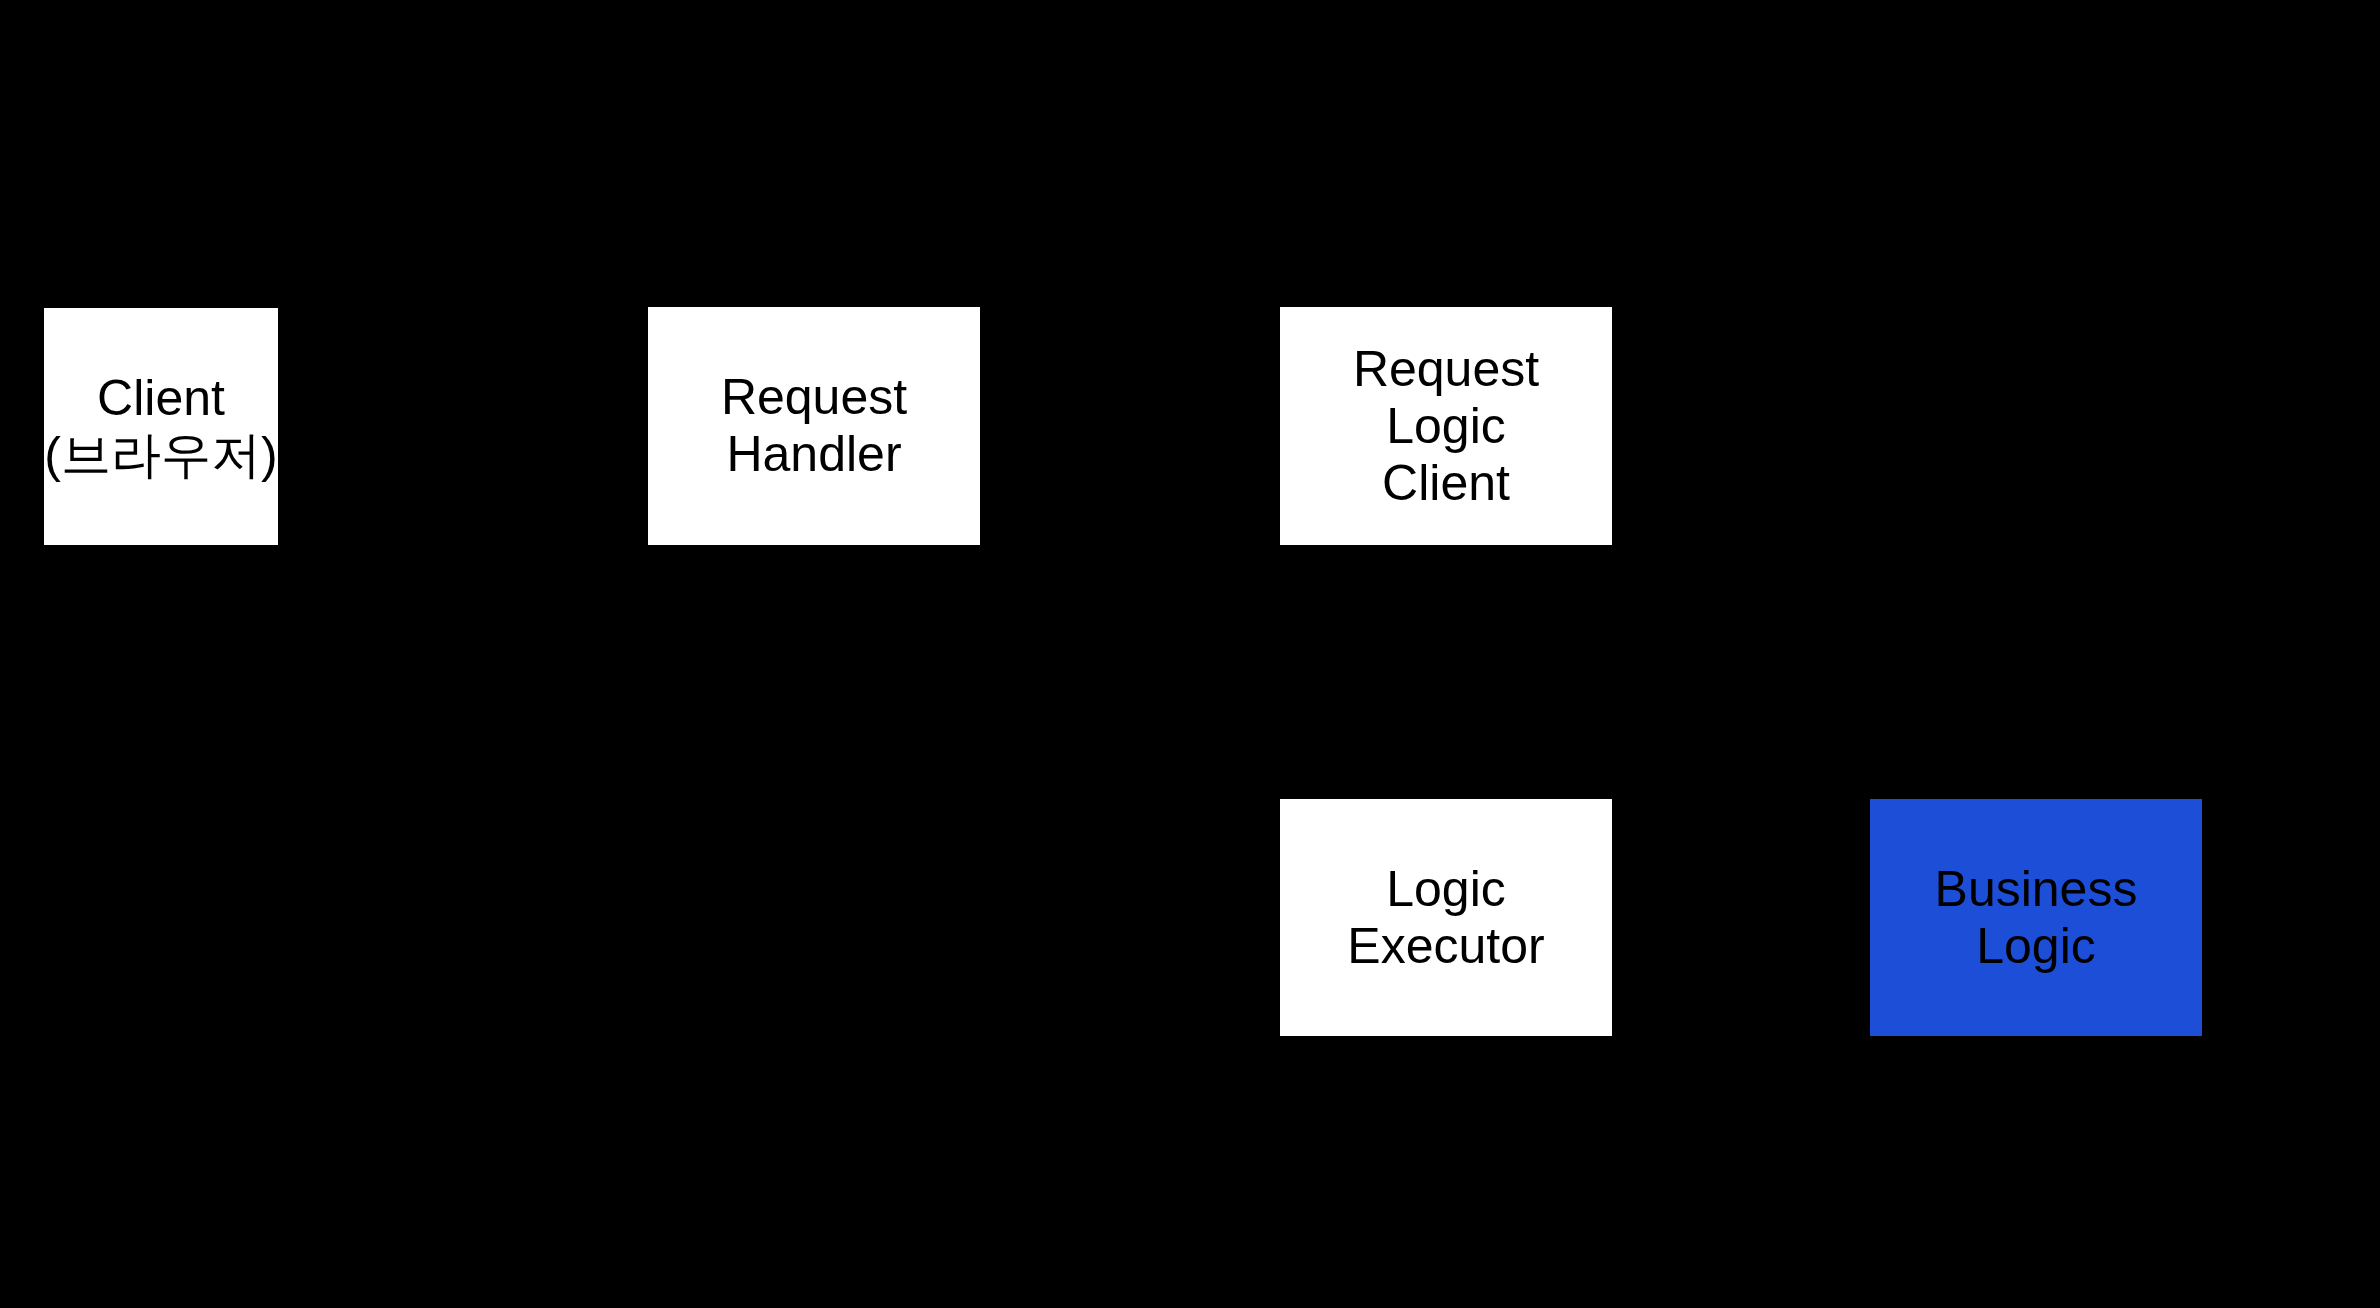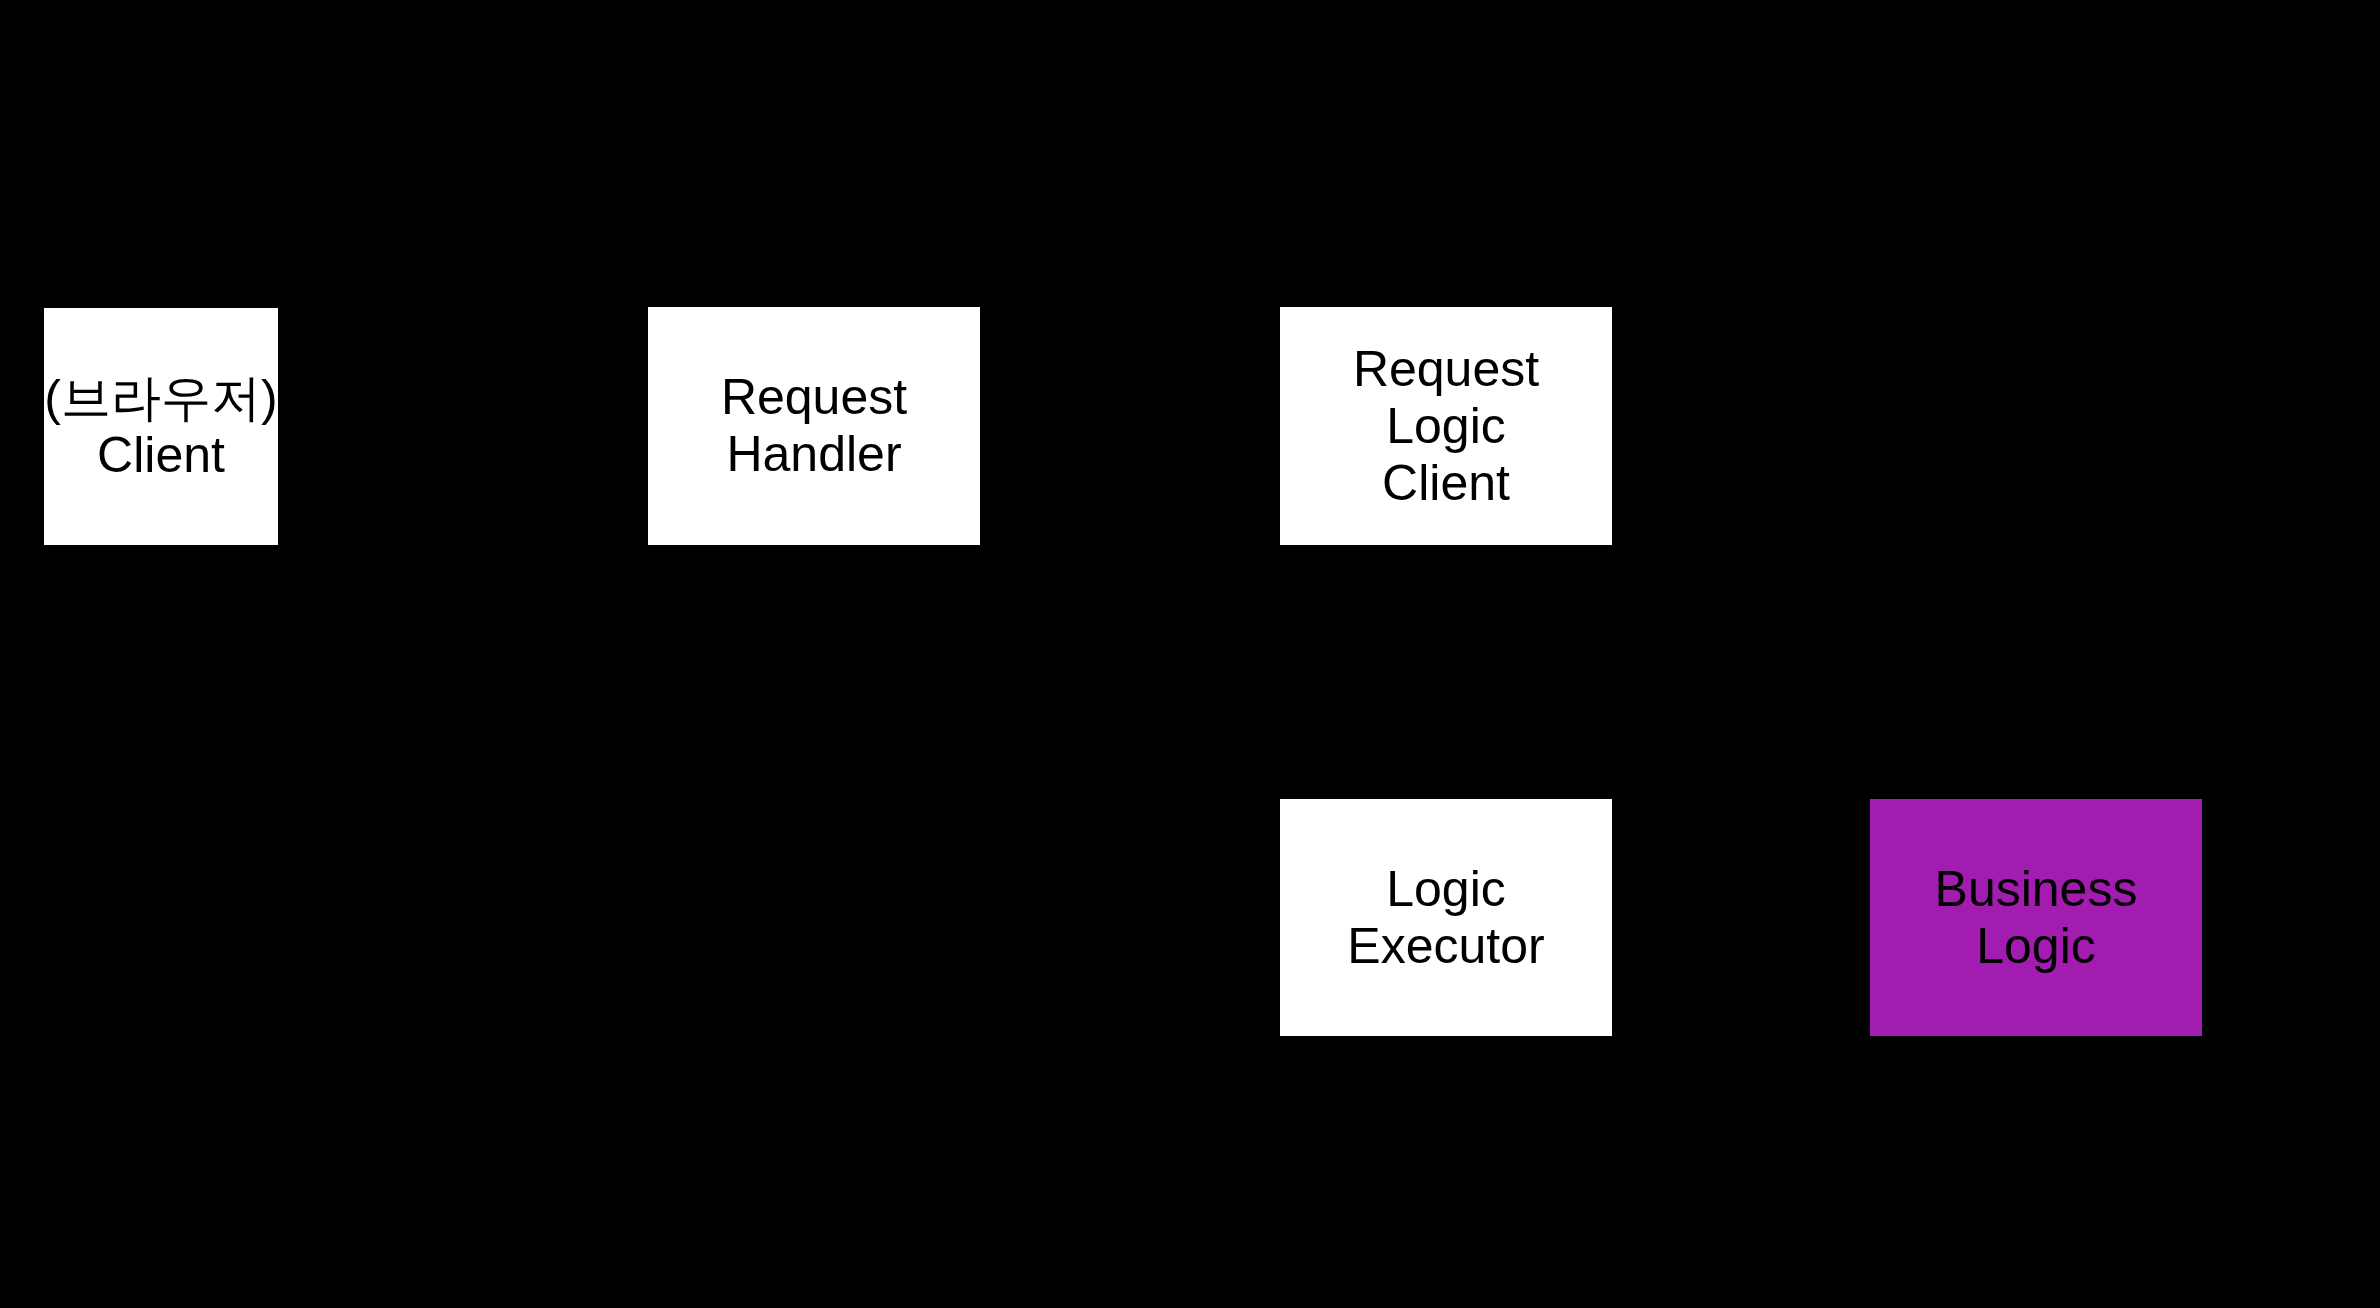--- a/index.html
+++ b/index.html
@@ -38,18 +38,18 @@
   .node .line {
     display: block;
     width: 100%;
   }
 </style>
 </head>
 <body>
 
 <div id="canvas" style="width: 2380px; height: 1308px; background: rgb(0, 0, 0);">
 
-<div class="node" style="left: 44px; top: 308px; width: 234px; height: 237px; background: rgb(255, 255, 255); color: rgb(0, 0, 0);"><span class="line">(브라우저)</span><span class="line">Client</span></div>
+<div class="node" style="left: 44px; top: 308px; width: 234px; height: 237px; background: rgb(255, 255, 255); color: rgb(0, 0, 0);"><span class="line">Client</span><span class="line">(브라우저)</span></div>
     <div class="node" style="left: 648px; top: 307px; width: 332px; height: 238px; background: rgb(255, 255, 255); color: rgb(0, 0, 0);"><span class="line">Request</span><span class="line">Handler</span></div>
     <div class="node" style="left: 1280px; top: 307px; width: 332px; height: 238px; background: rgb(255, 255, 255); color: rgb(0, 0, 0);"><span class="line">Request</span><span class="line">Logic</span><span class="line">Client</span></div>
     <div class="node" style="left: 1280px; top: 799px; width: 332px; height: 237px; background: rgb(255, 255, 255); color: rgb(0, 0, 0);"><span class="line">Logic</span><span class="line">Executor</span></div>
-    <div class="node" style="left: 1870px; top: 799px; width: 332px; height: 237px; background: #a21caf; color: rgb(0, 0, 0);"><span class="line">Business</span><span class="line">Logic</span></div>
+    <div class="node" style="left: 1870px; top: 799px; width: 332px; height: 237px; background: #1d4ed8; color: rgb(0, 0, 0);"><span class="line">Business</span><span class="line">Logic</span></div>
   </div>
 
 </body></html>

